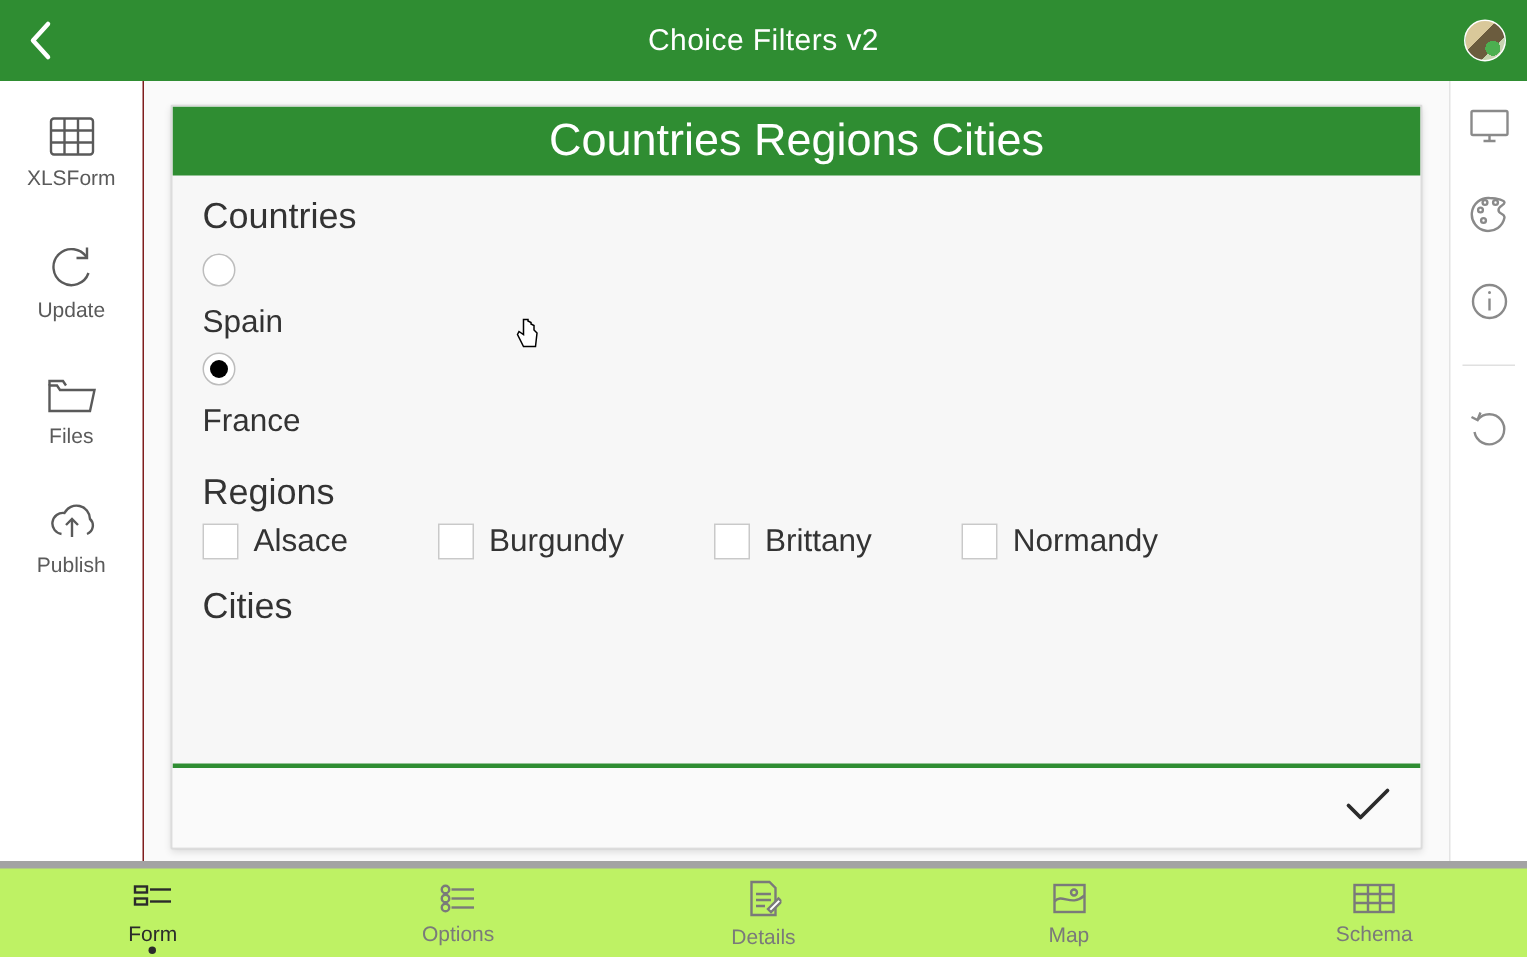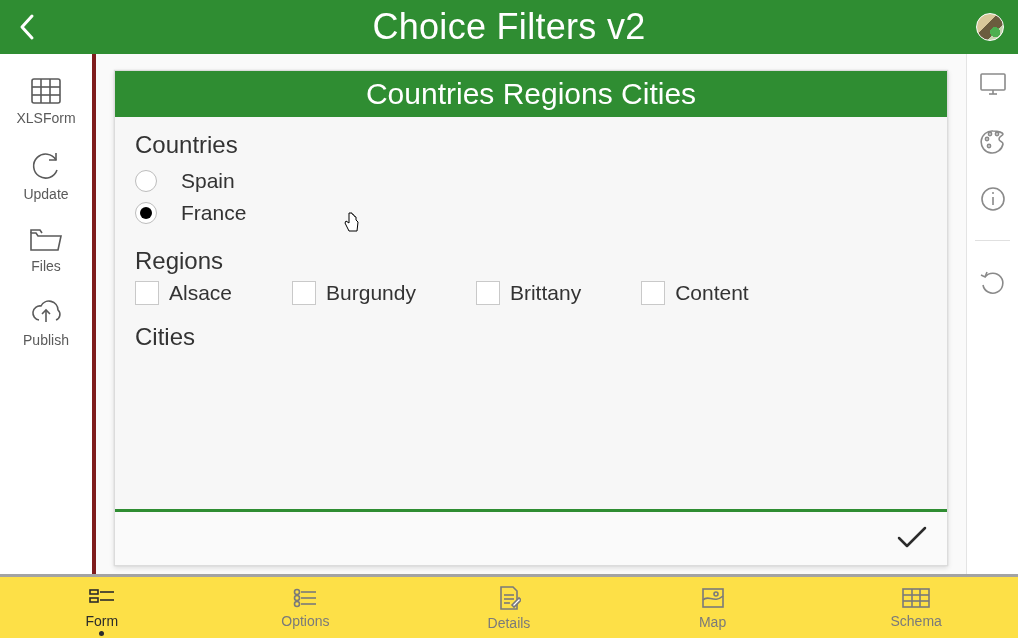--- a/index.html
+++ b/index.html
@@ -15,43 +15,43 @@
     justify-content:center;
     position:relative;
     background: var(--green);
     color:#fff;
   }
   .header .back{
     position:absolute; left:18px; top:0; bottom:0; display:flex; align-items:center;
     cursor:pointer;
   }
   .header .title{
-    font-size:36px; font-weight:400; letter-spacing:0.3px;
+    font-size:20px; font-weight:400; letter-spacing:0.3px;
   }
   .header .avatar{
     position:absolute; right:14px; top:50%; transform:translateY(-50%);
     width:28px; height:28px; border-radius:50%;
     background:
       radial-gradient(circle at 70% 70%, #4caf50 0 5px, transparent 5px),
       linear-gradient(135deg,#d9c89a 0 40%, #6b5c3e 40% 70%, #c6d4b0 70% 100%);
     border:1px solid #fff;
   }
   
   .body{
     display:flex;
     height: calc(638px - 54px - 64px);
     background: #fafafa;
   }
   .left-rail{
     width:96px;
-    border-right:4px solid #7f1d1d;
+    border-right:1px solid #7f1d1d;
     display:flex; flex-direction:column;
     align-items:center;
     padding-top:12px;
-    gap:8px;
+    gap:20px;
     background:#fff;
   }
   .left-rail .item{
     width:84px; display:flex; flex-direction:column; align-items:center;
     padding:10px 0 6px 0;
     color:#5a5a5a;
     cursor:pointer;
     gap:4px;
   }
   .left-rail .item span.label{
@@ -94,24 +94,25 @@
     padding:14px 3px 0 20px;
     flex:1;
     color:#222;
     position:relative;
   }
   .group-label{
     font-size:24px; font-weight:400; margin-bottom:6px; color:#333;
   }
   .countries-list{ margin-bottom:18px; }
   .radio-row{
-    display:flex; align-items:center; gap:24px;
+    display:flex; align-items:flex-start; gap:12px;
     padding:4px 0;
     font-size:21px; color:#333;
     cursor:pointer;
+    flex-direction:column;
   }
   .radio{
     width:22px; height:22px; border-radius:50%;
     border:1.5px solid #bdbdbd;
     display:flex; align-items:center; justify-content:center;
     background:#fff;
   }
   .radio.selected::after{
     content:""; width:12px; height:12px; border-radius:50%; background:#000;
   }
@@ -137,23 +138,23 @@
     display:flex; align-items:center; justify-content:flex-end;
     padding-right:18px;
     background:#fafafa;
   }
   .card-footer .checkmark{
     cursor:pointer;
   }
   
   .bottombar{
     height:64px;
-    border-top:3px solid #a3a3a3;
+    border-top:5px solid #a3a3a3;
     display:flex;
-    background:#fde047;
+    background:#bef264;
   }
   .tab{
     flex:1;
     display:flex; flex-direction:column; align-items:center; justify-content:center;
     gap:4px;
     color:#7a7a7a;
     cursor:pointer;
     font-size:14px;
     position:relative;
   }
@@ -240,21 +241,21 @@
           <div class="check-row">
             <div class="check"></div>
             <span>Burgundy</span>
           </div>
           <div class="check-row">
             <div class="check"></div>
             <span>Brittany</span>
           </div>
           <div class="check-row">
             <div class="check"></div>
-            <span>Content</span>
+            <span>Normandy</span>
           </div>
         </div>
 
         <div class="group-label">Cities</div>
 
         <svg class="cursor" width="18" height="22" viewBox="0 0 18 22">
           <path d="M6 2 L6 12 L3 10 L2 12 L6 20 L14 20 L15 11 L13 9 L13 6 L11 5 L11 4 L9 3 L9 2 Z" fill="#fff" stroke="#000" stroke-width="1"></path>
         </svg>
       </div>
       <div class="card-footer">

